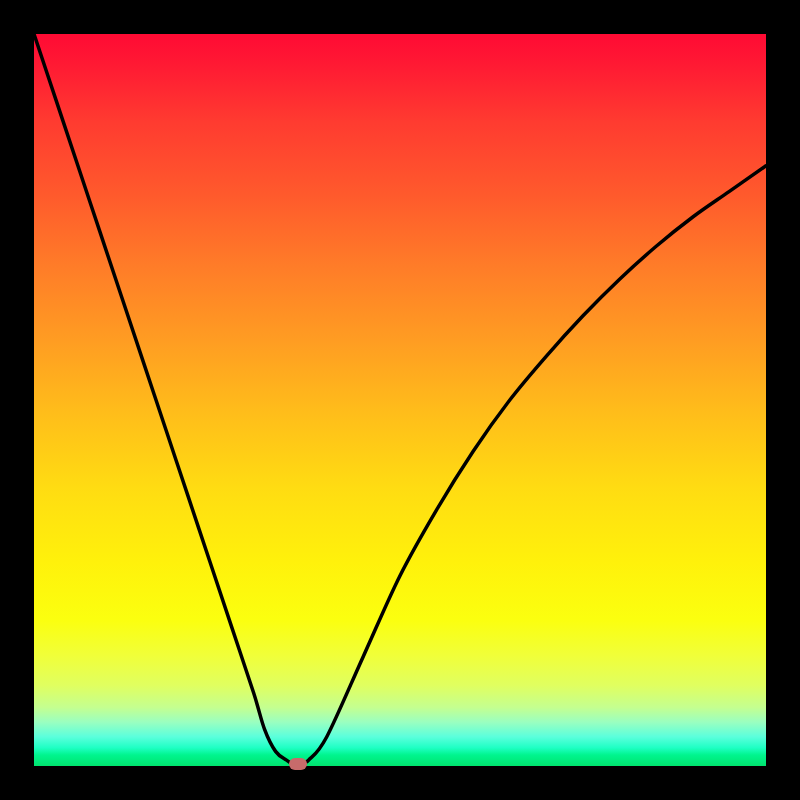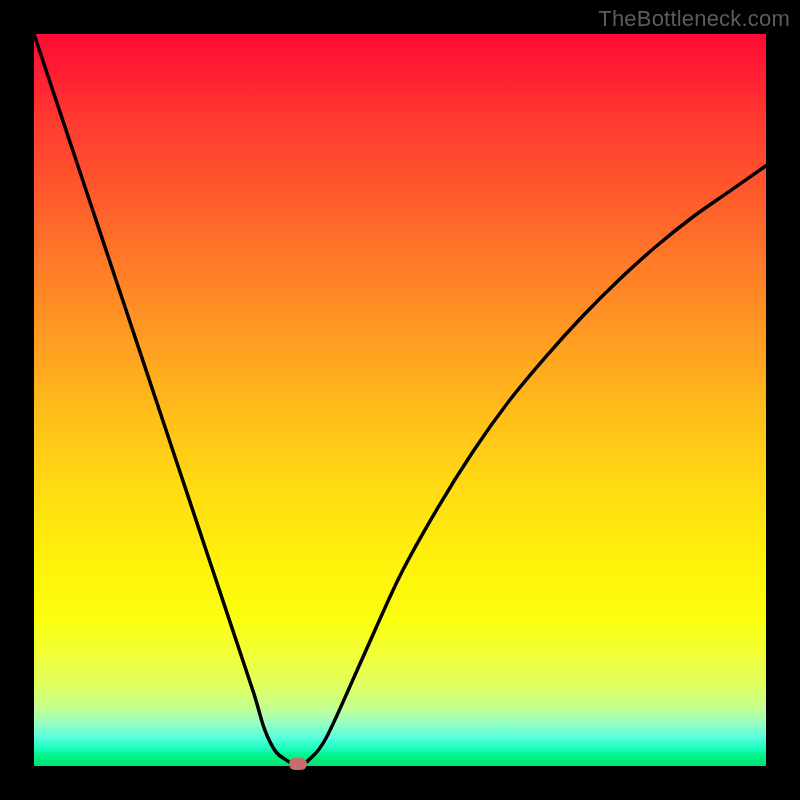--- a/index.html
+++ b/index.html
@@ -81,15 +81,14 @@
   <div class="plot">
 
     <svg class="curve" viewBox="0 0 732 732" preserveAspectRatio="none">
       <path fill="none" stroke="#000000" stroke-width="3.5" stroke-linecap="round" d="M 0 0 C 3.66 10.979999999999999, 14.64 43.92, 21.96 65.88 C 29.28 87.83999999999999, 36.6 109.8, 43.92 131.76 C 51.24 153.72, 58.559999999999995 175.67999999999998, 65.88 197.64 C 73.19999999999999 219.6, 80.52000000000001 241.55999999999997, 87.84 263.52 C 95.16 285.47999999999996, 102.48 307.44, 109.8 329.4 C 117.11999999999999 351.35999999999996, 124.44 373.31999999999994, 131.76 395.28 C 139.07999999999998 417.24, 146.4 439.20000000000005, 153.72 461.16 C 161.04 483.12, 168.36 505.08, 175.68 527.04 C 183 549, 190.32000000000002 570.9599999999999, 197.64000000000001 592.92 C 204.96 614.88, 214.10999999999999 641.7199999999999, 219.6 658.8 C 225.09 675.88, 226.92000000000002 685.64, 230.58 695.4 C 234.24 705.16, 237.9 712.236, 241.56 717.36 C 245.22 722.484, 248.88 723.704, 252.54 726.144 C 256.2 728.5840000000001, 259.85999999999996 732, 263.52 732 C 267.18 732, 269.62 731.024, 274.5 726.144 C 279.38 721.264, 283.65 720.044, 292.8 702.72 C 301.95000000000005 685.3960000000001, 317.20000000000005 649.0400000000001, 329.40000000000003 622.2 C 341.6 595.36, 353.8 566.08, 366 541.6800000000001 C 378.2 517.2800000000001, 390.40000000000003 496.54, 402.6 475.8 C 414.8 455.06, 427 435.54, 439.2 417.24 C 451.4 398.94, 463.6 381.86, 475.8 366 C 488 350.14, 500.2 336.11, 512.4 322.08 C 524.6 308.04999999999995, 536.8 294.63, 549 281.82 C 561.2 269.01, 573.4000000000001 256.80999999999995, 585.6 245.21999999999997 C 597.8 233.62999999999997, 609.9999999999999 222.64999999999998, 622.1999999999999 212.27999999999997 C 634.4 201.90999999999997, 646.6 192.15, 658.8000000000001 183 C 671.0000000000001 173.85, 683.2 165.92, 695.4 157.38 C 707.5999999999999 148.84, 725.9 136.03, 732 131.76"></path>
     </svg>
 
     <div class="marker" style="left: 254.52px; top: 724px; background: rgb(199, 107, 107);"></div>
 
   </div>
 
-  <div class="watermark">TheBottleneck.com</div>
 
 </div>
 
 </body></html>

